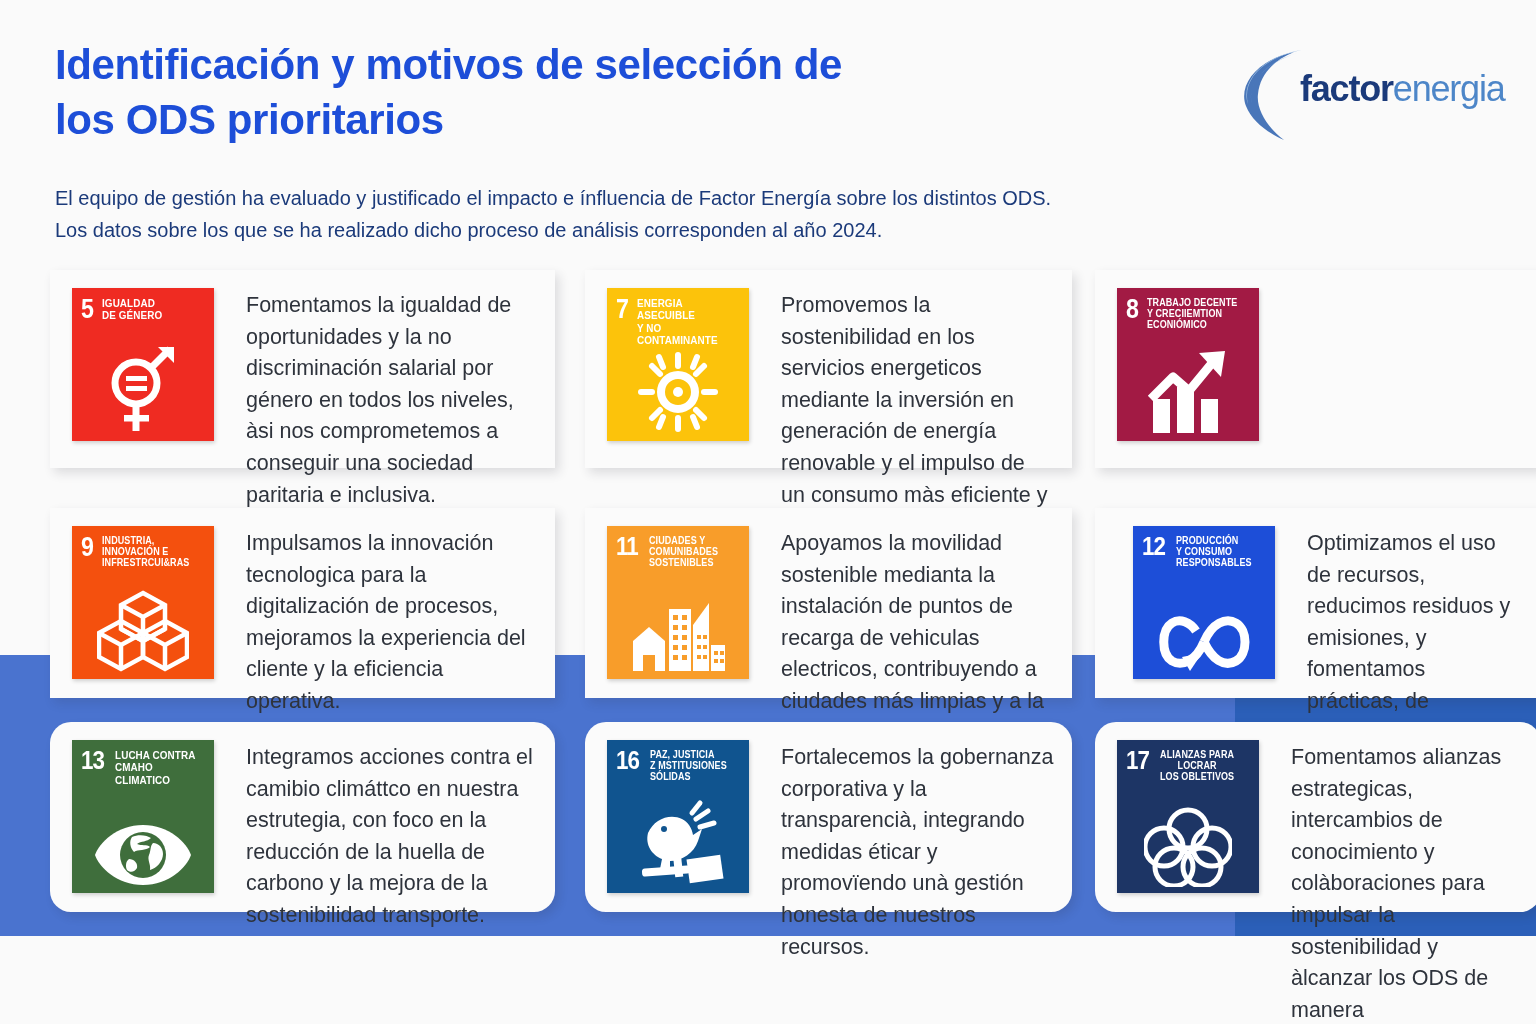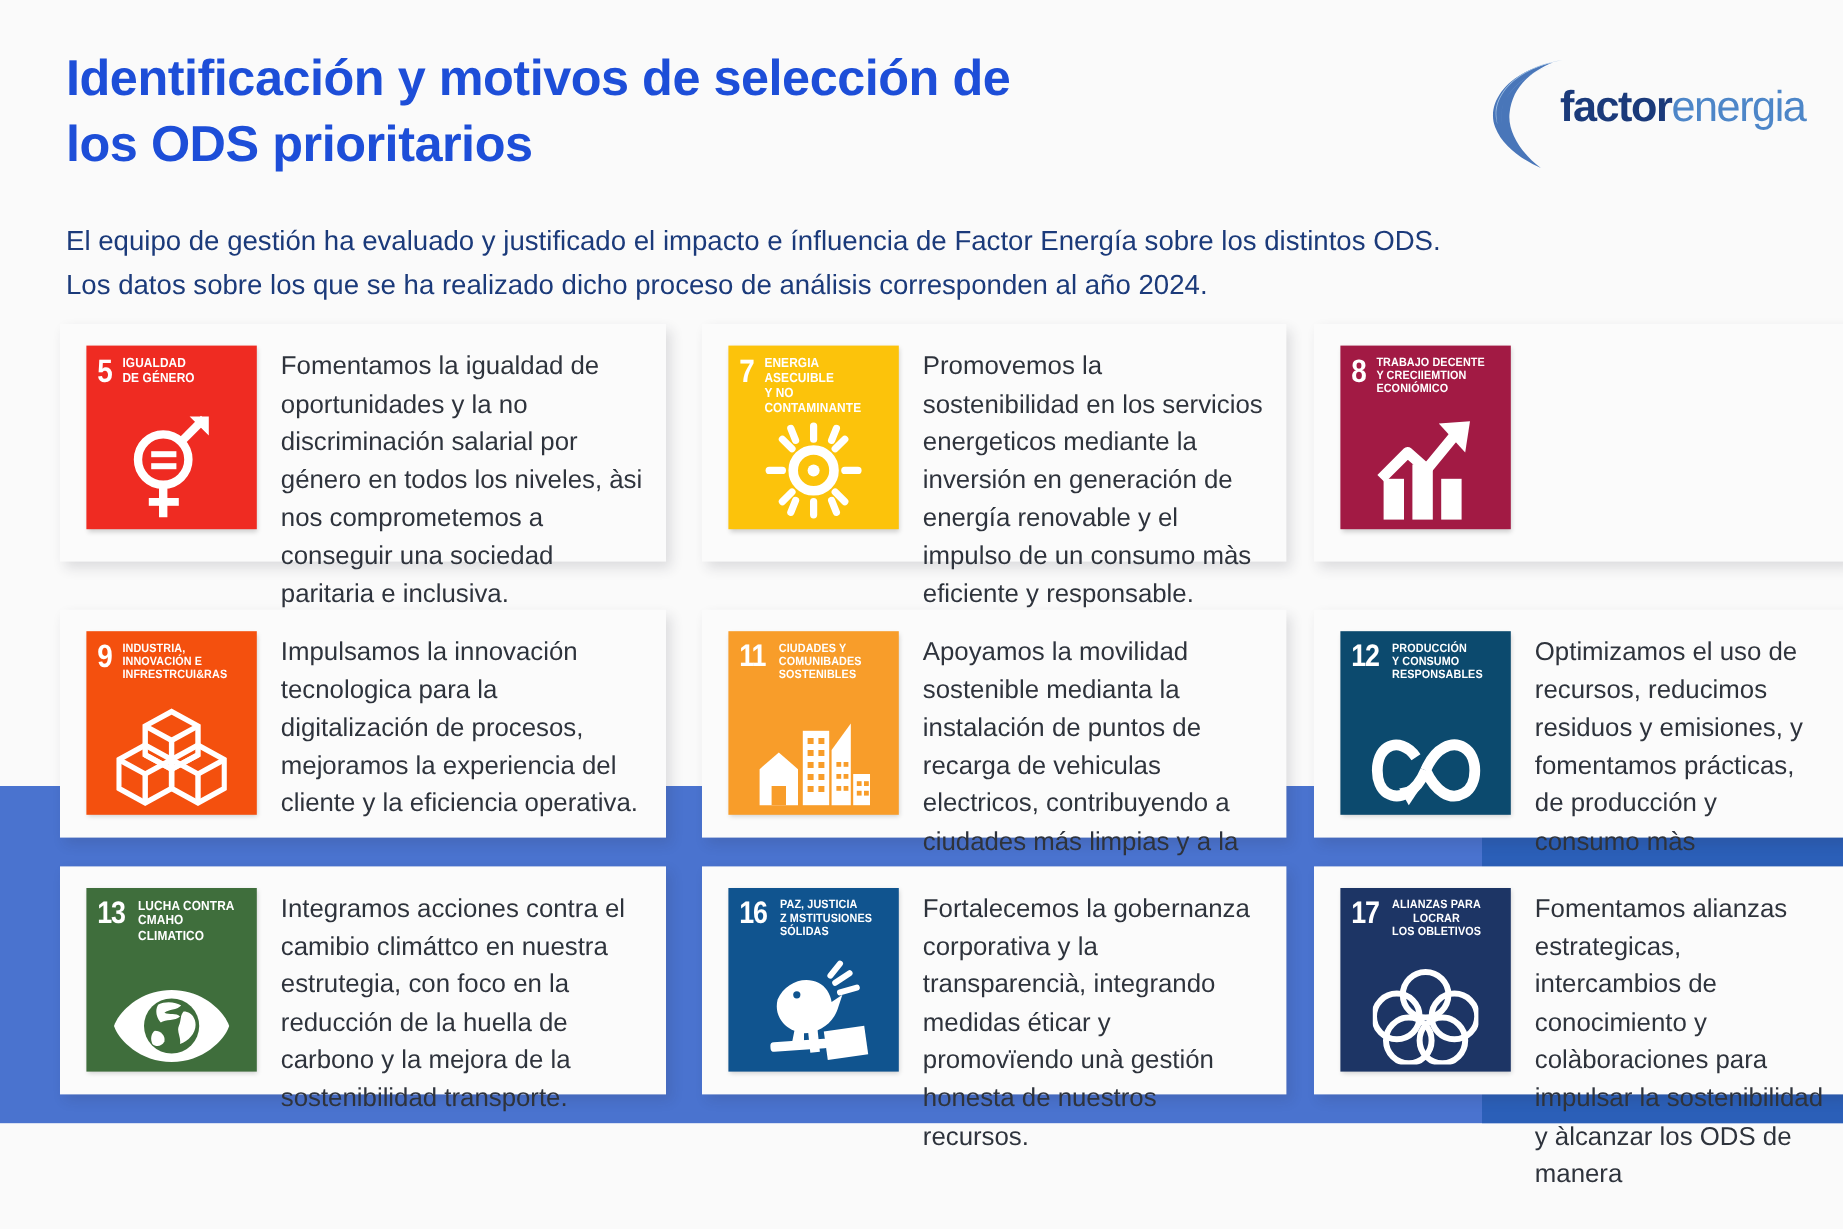--- a/index.html
+++ b/index.html
@@ -21,21 +21,21 @@
   
   #header{position:absolute;left:0;top:0;width:1536px;height:256px;z-index:3;}
   #page-title{
     position:absolute;left:55px;top:38px;width:1000px;
     font-size:42px;line-height:1.30;font-weight:bold;
     color:#1d4ed8;letter-spacing:-0.4px;
   }
   #page-title .l2{display:block;}
   #subtitle{
     position:absolute;left:55px;top:182px;width:1180px;
-    font-size:23px;line-height:1.62;color:#1b3a7a;
+    font-size:20px;line-height:1.62;color:#1b3a7a;
   }
   #subtitle .s2{display:block;}
   
   #logo{position:absolute;left:1232px;top:44px;width:290px;height:100px;}
   #logo svg{position:absolute;left:0;top:0;}
   #logo-text{
     position:absolute;left:68px;top:24px;
     font-size:36px;font-weight:bold;letter-spacing:-1.2px;white-space:nowrap;
   }
   #logo-text .lt-a{color:#1b3a7a;}
@@ -43,21 +43,21 @@
   
   #cards{position:absolute;left:0;top:0;width:1536px;height:1024px;z-index:2;}
   .card{
     position:absolute;background:#fbfbfb;
     box-shadow:4px 5px 10px rgba(40,40,60,0.14);
     display:flex;align-items:flex-start;
     padding:18px 16px 18px 22px;box-sizing:border-box;
   }
   .card-r1{top:270px;height:198px;}
   .card-r2{top:508px;height:190px;}
-  .card-r3{top:722px;height:190px;}
+  .card-r3{top:722px;height:190px;border-radius:21px;}
   .card-c1{left:50px;width:505px;}
   .card-c2{left:585px;width:487px;}
   .card-c3{left:1095px;width:446px;}
   
   .tile{
     width:142px;height:153px;flex:0 0 142px;
     position:relative;overflow:hidden;
     box-shadow:1px 2px 4px rgba(0,0,0,0.18);
   }
   .tile-head{
@@ -78,21 +78,21 @@
     white-space:pre-line;
   }
   .tile-label.sm{font-size:10px;}
   .tile-ico{
     position:absolute;left:0;right:0;bottom:6px;
     display:flex;align-items:center;justify-content:center;
   }
   .tile-ico svg{display:block;}
   
   .card-text{
-    flex:1 1 auto;margin-left:20px;margin-top:2px;
+    flex:1 1 auto;margin-left:32px;margin-top:2px;
     font-size:21.5px;line-height:1.47;color:#2e333c;
   }
   .card-r1 .card-text,.card-r2 .card-text,.card-r3 .card-text{padding-right:2px;}
 </style>
 </head>
 <body>
 
 <div id="bg-band"></div>
 <div id="bg-band-right"></div>
 
@@ -254,21 +254,21 @@
               <rect x="91" y="56" width="4" height="4"></rect>
         <rect x="85" y="64" width="4" height="4"></rect>
               <rect x="91" y="64" width="4" height="4"></rect>
       </g>
     </svg>
         </div>
       </div>
       <div class="card-text">Apoyamos la movilidad sostenible medianta la instalación de puntos de recarga de vehiculas electricos, contribuyendo a ciudades más limpias y a la reducción y descarbonización del transporte.</div>
     </div>
     <div class="card card-r2 card-c3">
-      <div class="tile" style="background: #0c4a6e;">
+      <div class="tile" style="background: #1d4ed8; margin-left: 16px;">
         <div class="tile-head">
           <div class="tile-num n2">12</div>
           <div class="tile-label sm">PRODUCCIÓN
 Y CONSUMO
 RESPONSABLES</div>
         </div>
         <div class="tile-ico">
           <svg width="96" height="62" viewBox="0 0 96 62">
       <g fill="none" stroke="#fff" stroke-width="9">
         <path d="M48 31 C56 12 70 6 80 12 C92 19 92 43 80 50 C68 57 56 48 48 31"></path>

